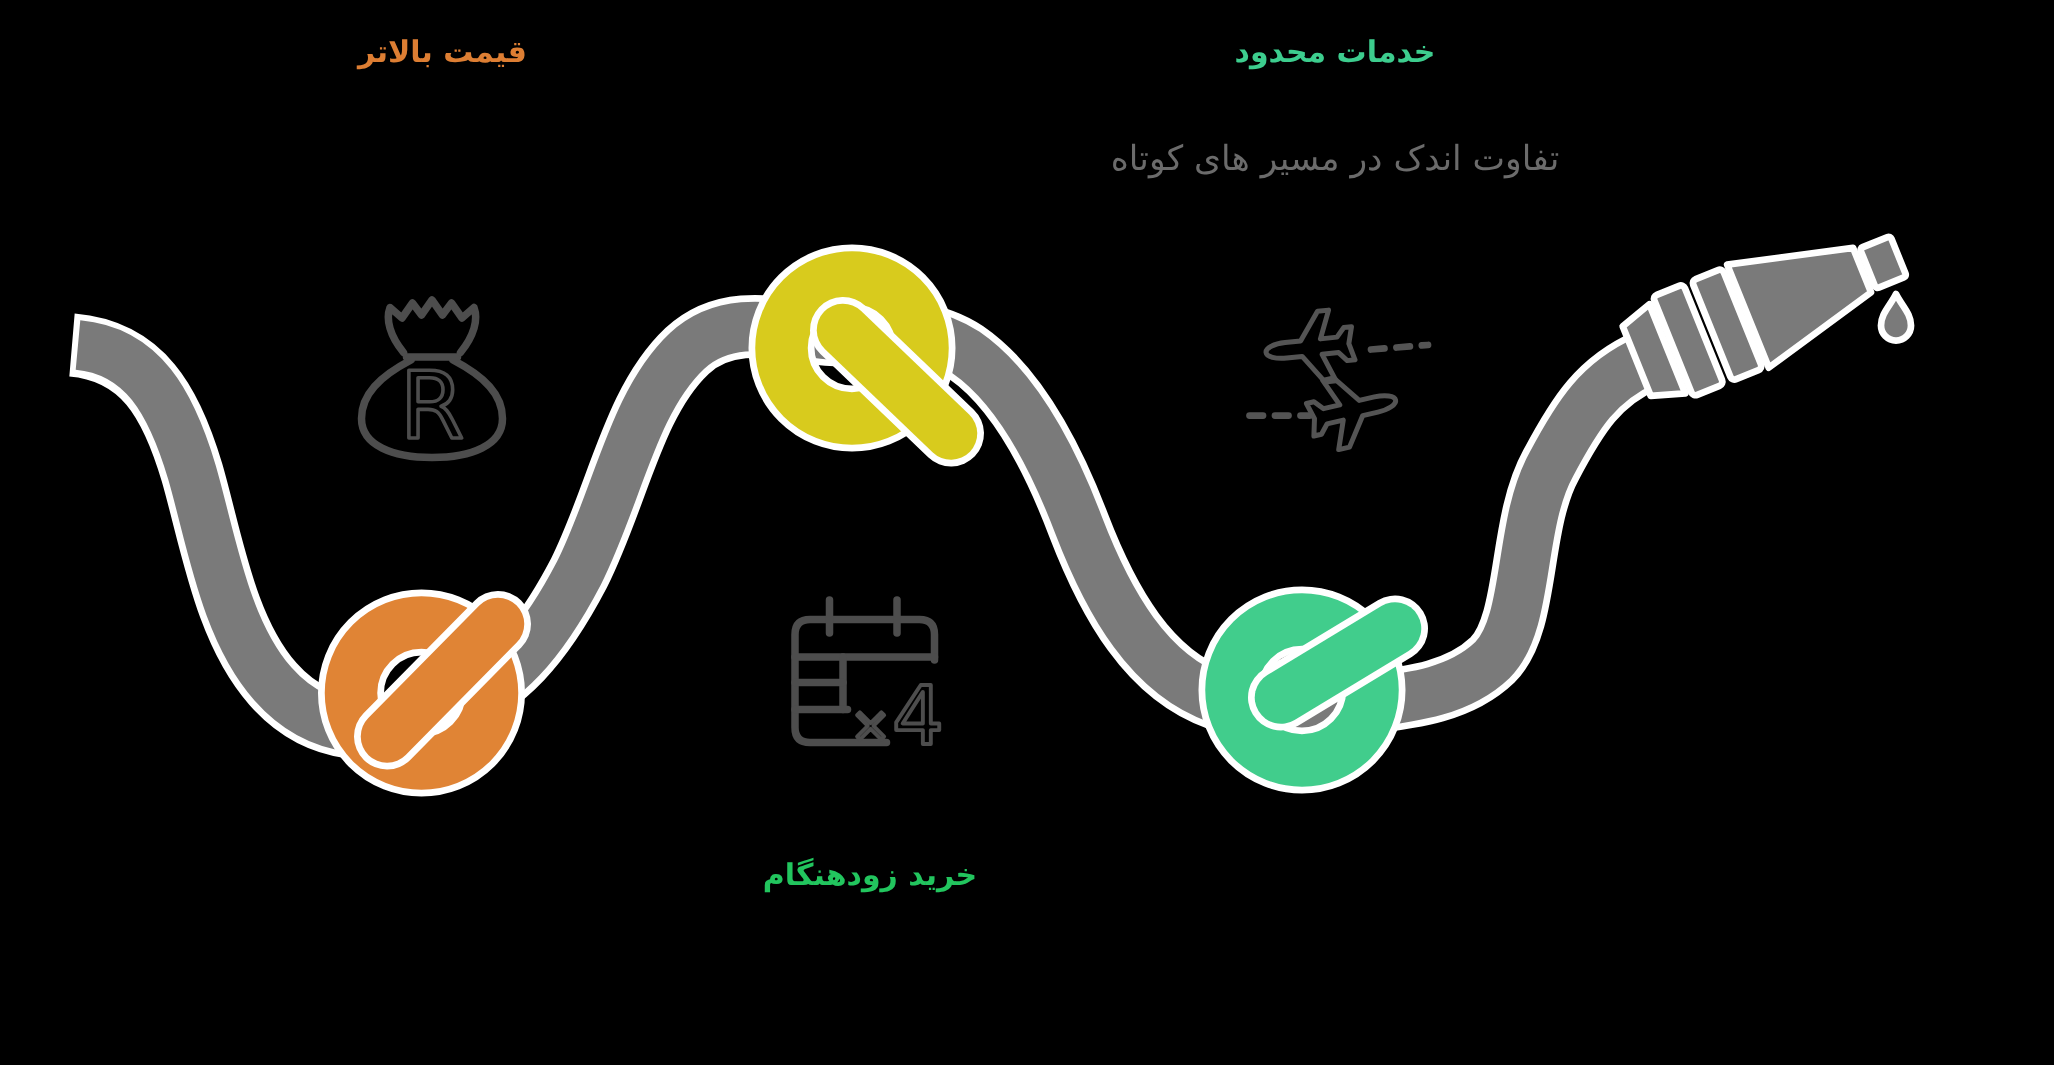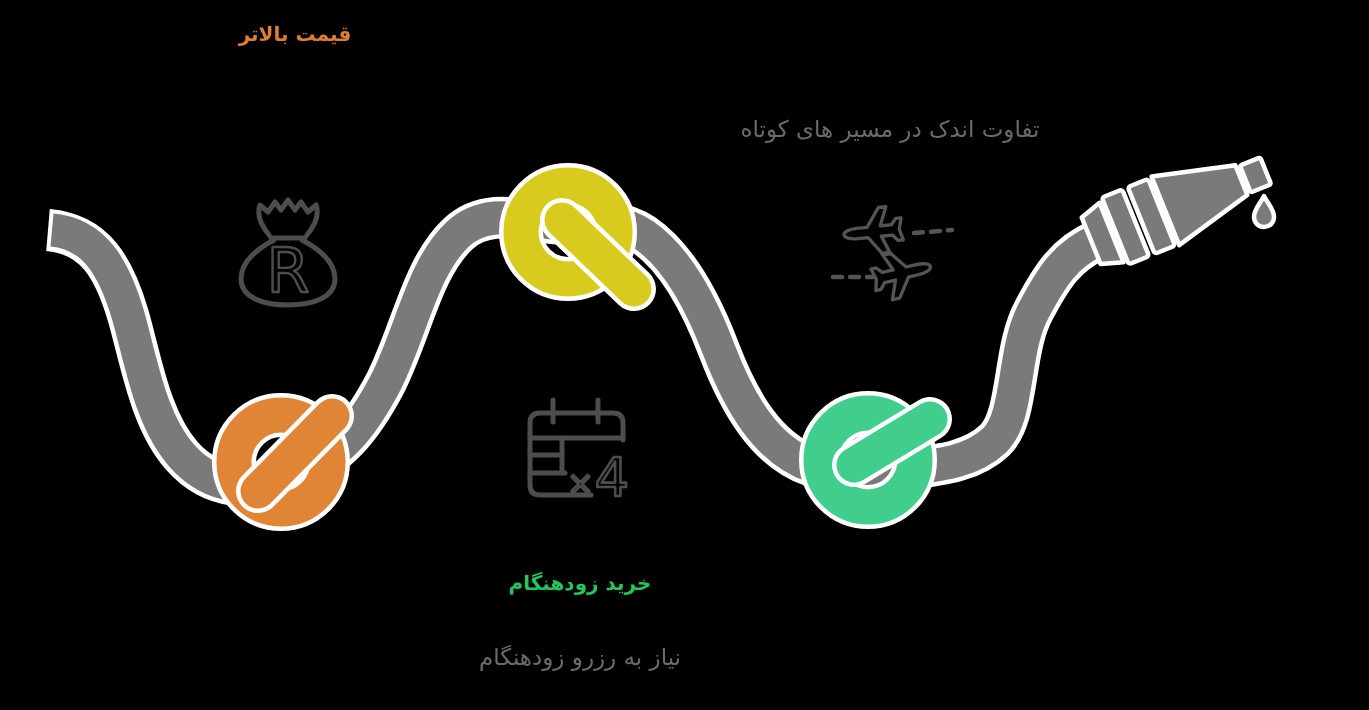--- a/index.html
+++ b/index.html
@@ -14,21 +14,21 @@
   .label{position:absolute;text-align:center;direction:rtl;}
   .label .t{font-weight:bold;font-size:20px;letter-spacing:0.5px;}
   #label-price{left:150px;top:22px;width:290px;}
   #label-price .t{color:#dd7e33;}
   #label-services{left:735px;top:22px;width:310px;}
   #label-services .t{color:#3dcd8e;}
   #label-early{left:435px;top:571px;width:290px;}
   #label-early .t{color:#22c55e;}
   .sub-slot{position:absolute;text-align:center;direction:rtl;font-size:23px;color:#6b6b6b;}
   #sub-price{left:120px;top:93px;width:350px;}
-  #sub-services{left:700px;top:93px;width:380px;margin-top:23px;}
+  #sub-services{left:700px;top:93px;width:380px;}
   #sub-early{left:425px;top:644px;width:310px;}
 </style>
 </head>
 <body>
 
 <div class="stage">
 
   <svg width="1369" height="710" viewBox="0 0 1369 710">
 
     <g>
@@ -124,20 +124,22 @@
 
     <g transform="translate(1264,210)">
       <path d="M 0 -14 C 4 -6 10 -1 10 7 A 10 10 0 1 1 -10 7 C -10 -1 -4 -6 0 -14 Z" fill="#7a7a7a" stroke="#ffffff" stroke-width="4.5" stroke-linejoin="round"></path>
     </g>
   </svg>
 
   <div class="label" id="label-price">
     <div class="t">قیمت بالاتر</div>
   </div>
 
+  <div class="label" id="label-services">
+    <div class="t">خدمات محدود</div>
+  </div>
   <div class="sub-slot" id="sub-services">تفاوت اندک در مسیر های کوتاه</div>
 
   <div class="label" id="label-early">
     <div class="t">خرید زودهنگام</div>
   </div>
-  <div class="sub-slot" id="sub-early">نیاز به رزرو زودهنگام</div>
 
 </div>
 
 </body></html>

